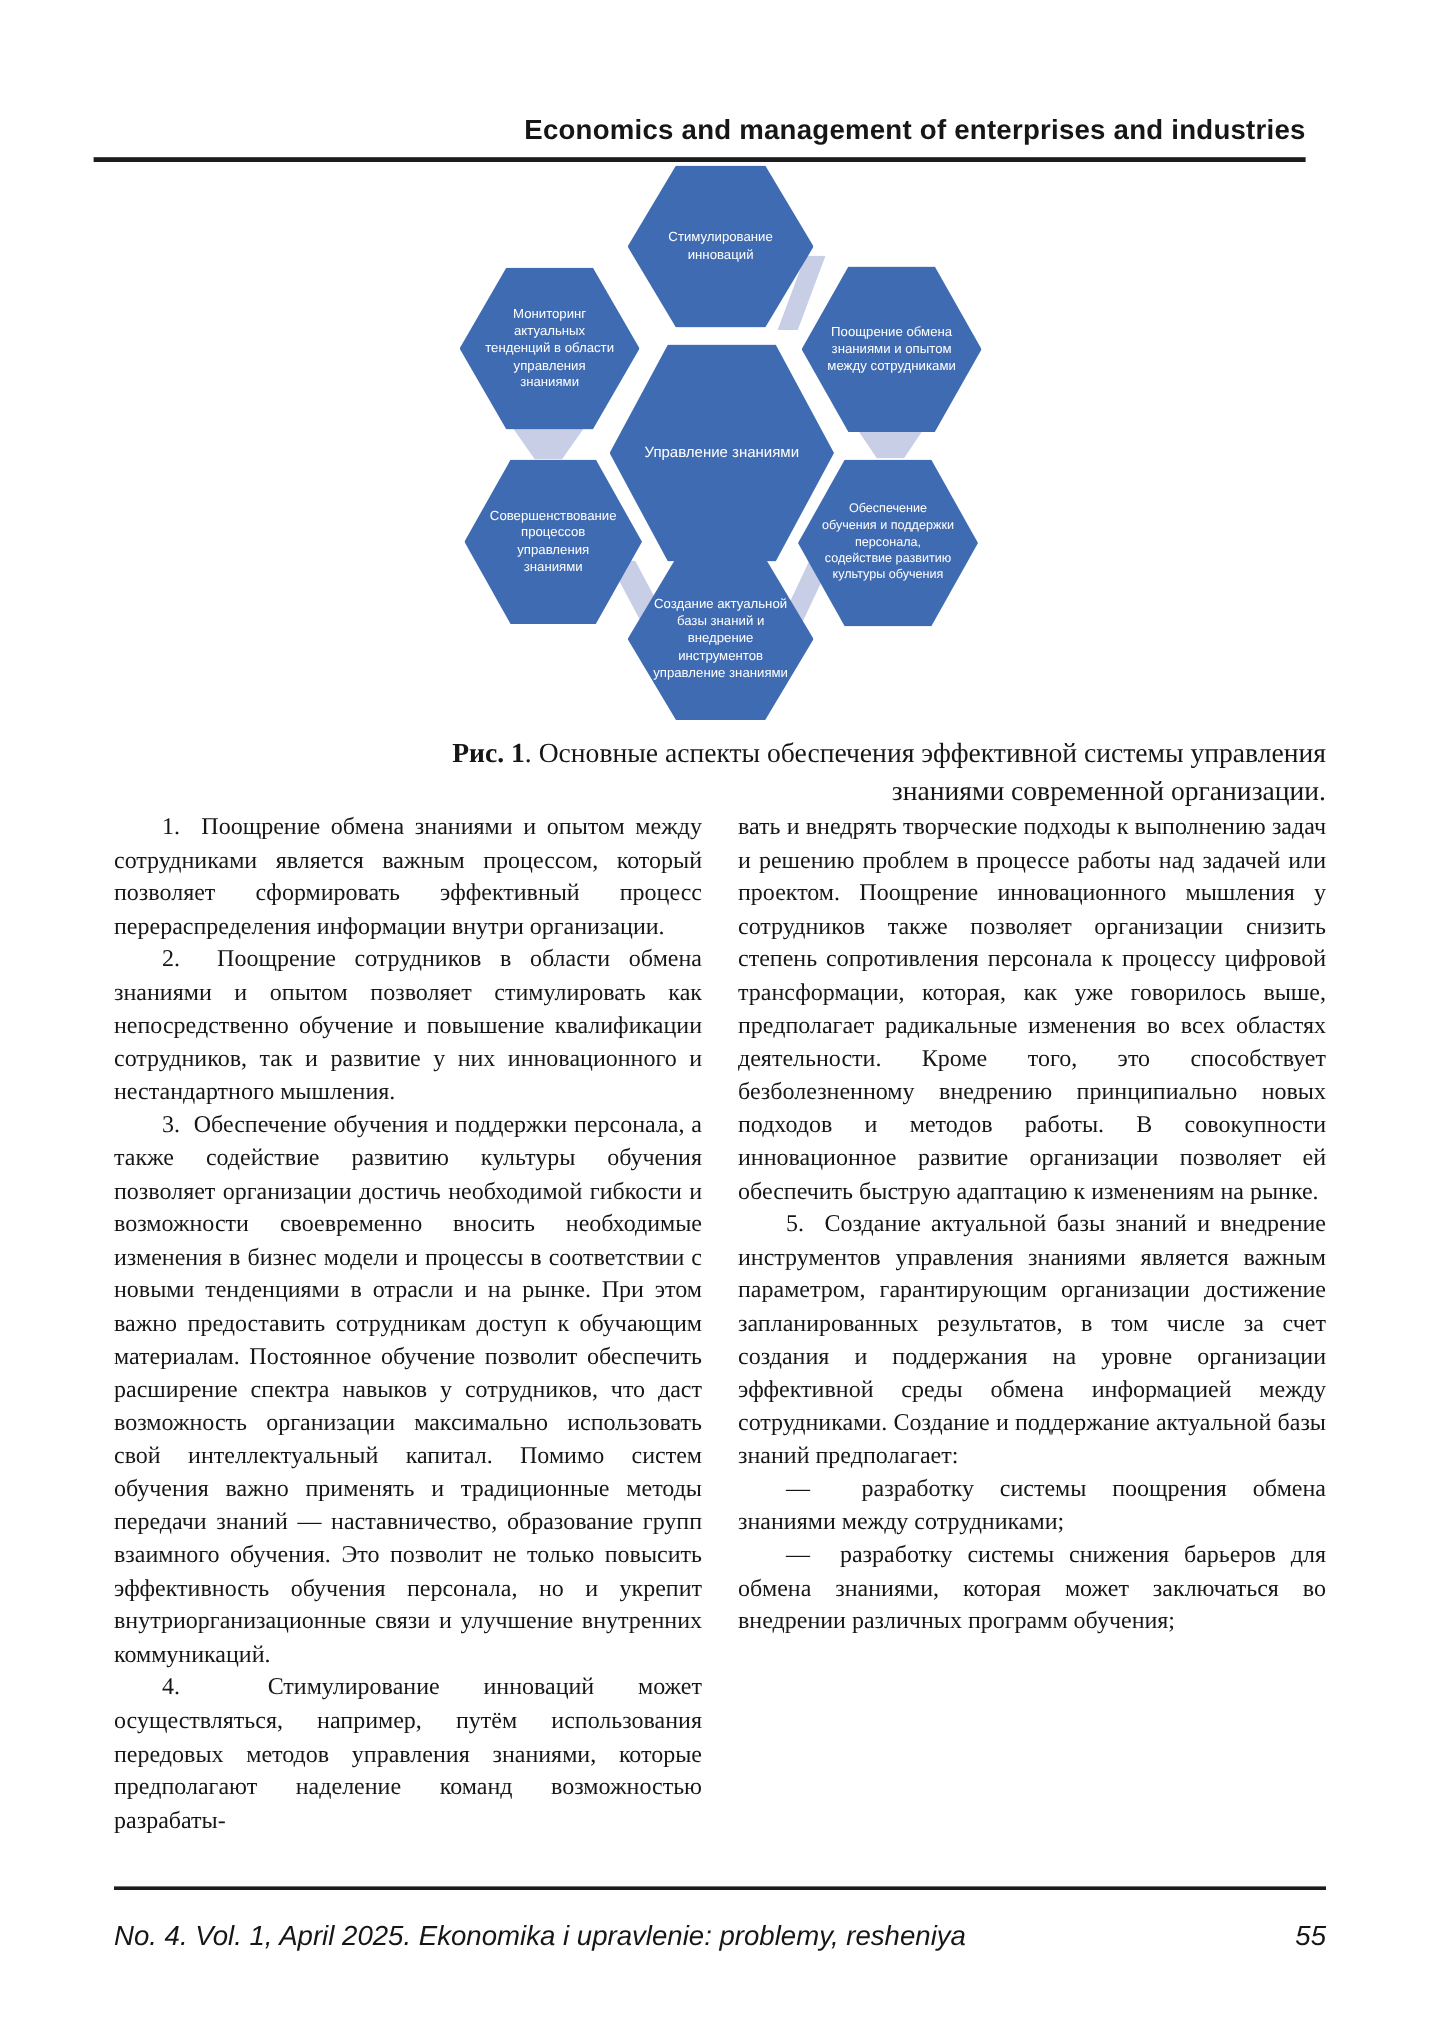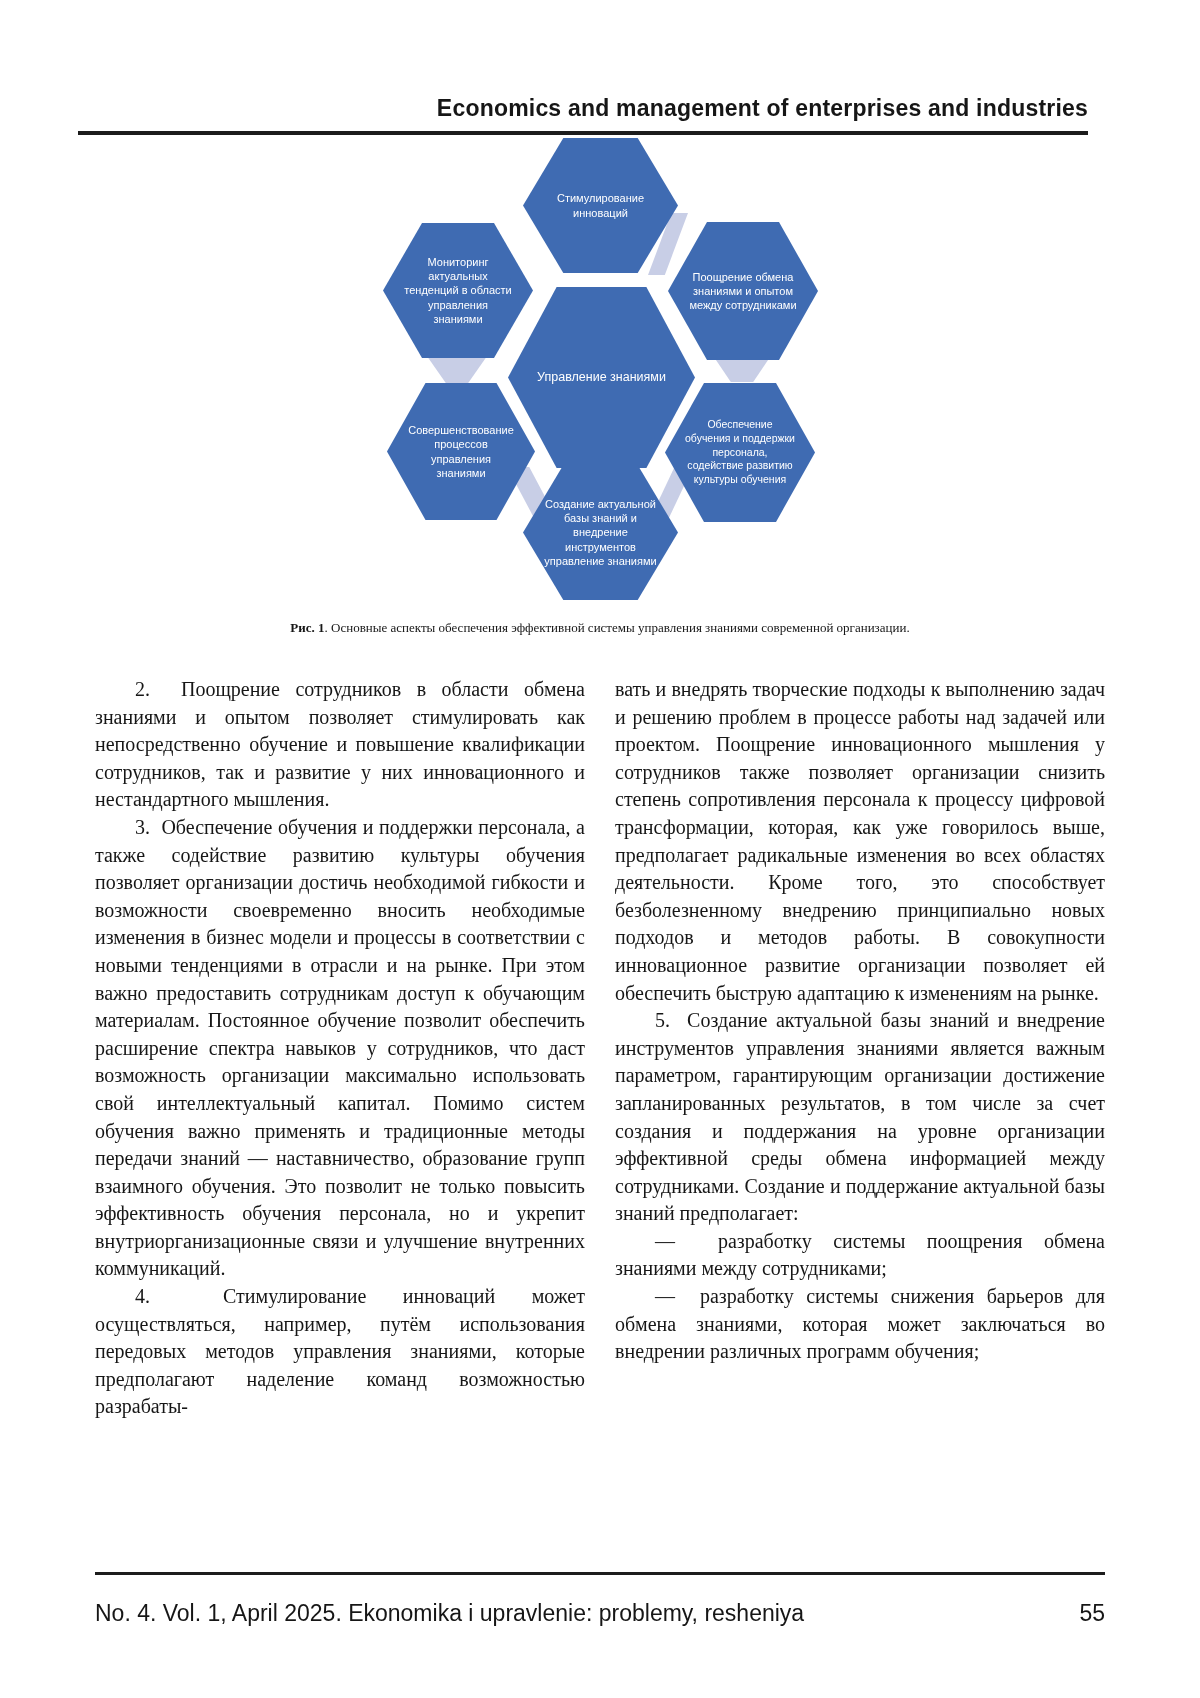--- a/index.html
+++ b/index.html
@@ -51,41 +51,41 @@
     clip-path:polygon(8% 0,92% 0,66% 100%,34% 100%);}
   .conn-right-mid  {left:367px;top:225px;width:70px;height:27px;
     clip-path:polygon(8% 0,92% 0,66% 100%,34% 100%);}
   .conn-bottom-left{left:167px;top:337px;width:53px;height:58px;
     clip-path:polygon(0 0,42% 0,100% 100%,58% 100%);}
   .conn-bottom-right{left:309px;top:337px;width:44px;height:54px;
     clip-path:polygon(58% 0,100% 0,42% 100%,0 100%);}
   
   .caption{
     position:absolute;left:95px;top:612px;width:1010px;
-    text-align:center;font-size:13px;line-height:32px;
+    text-align:right;font-size:23px;line-height:32px;
   }
   .caption-inner{display:inline-block;max-width:760px;}
   .caption b{font-weight:bold;}
   
   .columns{
     position:absolute;left:95px;top:676px;width:1010px;height:884px;
     display:flex;gap:30px;overflow:hidden;
     font-size:20px;line-height:27.6px;
   }
   .col{width:490px;text-align:justify;}
   .col p{margin:0;text-indent:40px;}
   .col p.no-indent{text-indent:0;}
   
   .footer{
     position:absolute;left:95px;top:1572px;width:1010px;
     border-top:3px solid #1c1c1c;
     padding-top:24px;
     font-family:"Liberation Sans", sans-serif;
     font-size:23px;line-height:28px;
-    display:flex;justify-content:space-between;align-items:baseline;
+    display:flex;justify-content:space-between;align-items:baseline;font-style:italic;
   }
 </style>
 </head>
 <body>
 
 <div class="page">
 
   <div class="header">
     <div class="running-title">Economics and management of enterprises and industries</div>
     <div class="rule"></div>
@@ -124,20 +124,21 @@
 
     </div>
   </div>
 
   <div class="caption">
     <span class="caption-inner"><b>Рис. 1</b><span>. Основные аспекты обеспечения эффективной системы управления знаниями современной организации.</span></span>
   </div>
 
   <div class="columns">
     <div class="col">
+      <p>1.&nbsp;&nbsp;Поощрение обмена знаниями и опытом между сотрудниками является важным процессом, который позволяет сформировать эффективный процесс перераспределения информации внутри организации.</p>
       <p>2.&nbsp;&nbsp;Поощрение сотрудников в области обмена знаниями и опытом позволяет стимулировать как непосредственно обучение и повышение квалификации сотрудников, так и развитие у них инновационного и нестандартного мышления.</p>
       <p>3.&nbsp;&nbsp;Обеспечение обучения и поддержки персонала, а также содействие развитию культуры обучения позволяет организации достичь необходимой гибкости и возможности своевременно вносить необходимые изменения в бизнес модели и процессы в соответствии с новыми тенденциями в отрасли и на рынке. При этом важно предоставить сотрудникам доступ к обучающим материалам. Постоянное обучение позволит обеспечить расширение спектра навыков у сотрудников, что даст возможность организации максимально использовать свой интеллектуальный капитал. Помимо систем обучения важно применять и традиционные методы передачи знаний — наставничество, образование групп взаимного обучения. Это позволит не только повысить эффективность обучения персонала, но и укрепит внутриорганизационные связи и улучшение внутренних коммуникаций.</p>
       <p>4.&nbsp;&nbsp;Стимулирование инноваций может осуществляться, например, путём использования передовых методов управления знаниями, которые предполагают наделение команд возможностью разрабаты-</p>
     </div>
     <div class="col">
       <p class="no-indent">вать и внедрять творческие подходы к выполнению задач и решению проблем в процессе работы над задачей или проектом. Поощрение инновационного мышления у сотрудников также позволяет организации снизить степень сопротивления персонала к процессу цифровой трансформации, которая, как уже говорилось выше, предполагает радикальные изменения во всех областях деятельности. Кроме того, это способствует безболезненному внедрению принципиально новых подходов и методов работы. В совокупности инновационное развитие организации позволяет ей обеспечить быструю адаптацию к изменениям на рынке.</p>
       <p>5.&nbsp;&nbsp;Создание актуальной базы знаний и внедрение инструментов управления знаниями является важным параметром, гарантирующим организации достижение запланированных результатов, в том числе за счет создания и поддержания на уровне организации эффективной среды обмена информацией между сотрудниками. Создание и поддержание актуальной базы знаний предполагает:</p>
       <p>—&nbsp;&nbsp;разработку системы поощрения обмена знаниями между сотрудниками;</p>
       <p>—&nbsp;&nbsp;разработку системы снижения барьеров для обмена знаниями, которая может заключаться во внедрении различных программ обучения;</p>
     </div>

